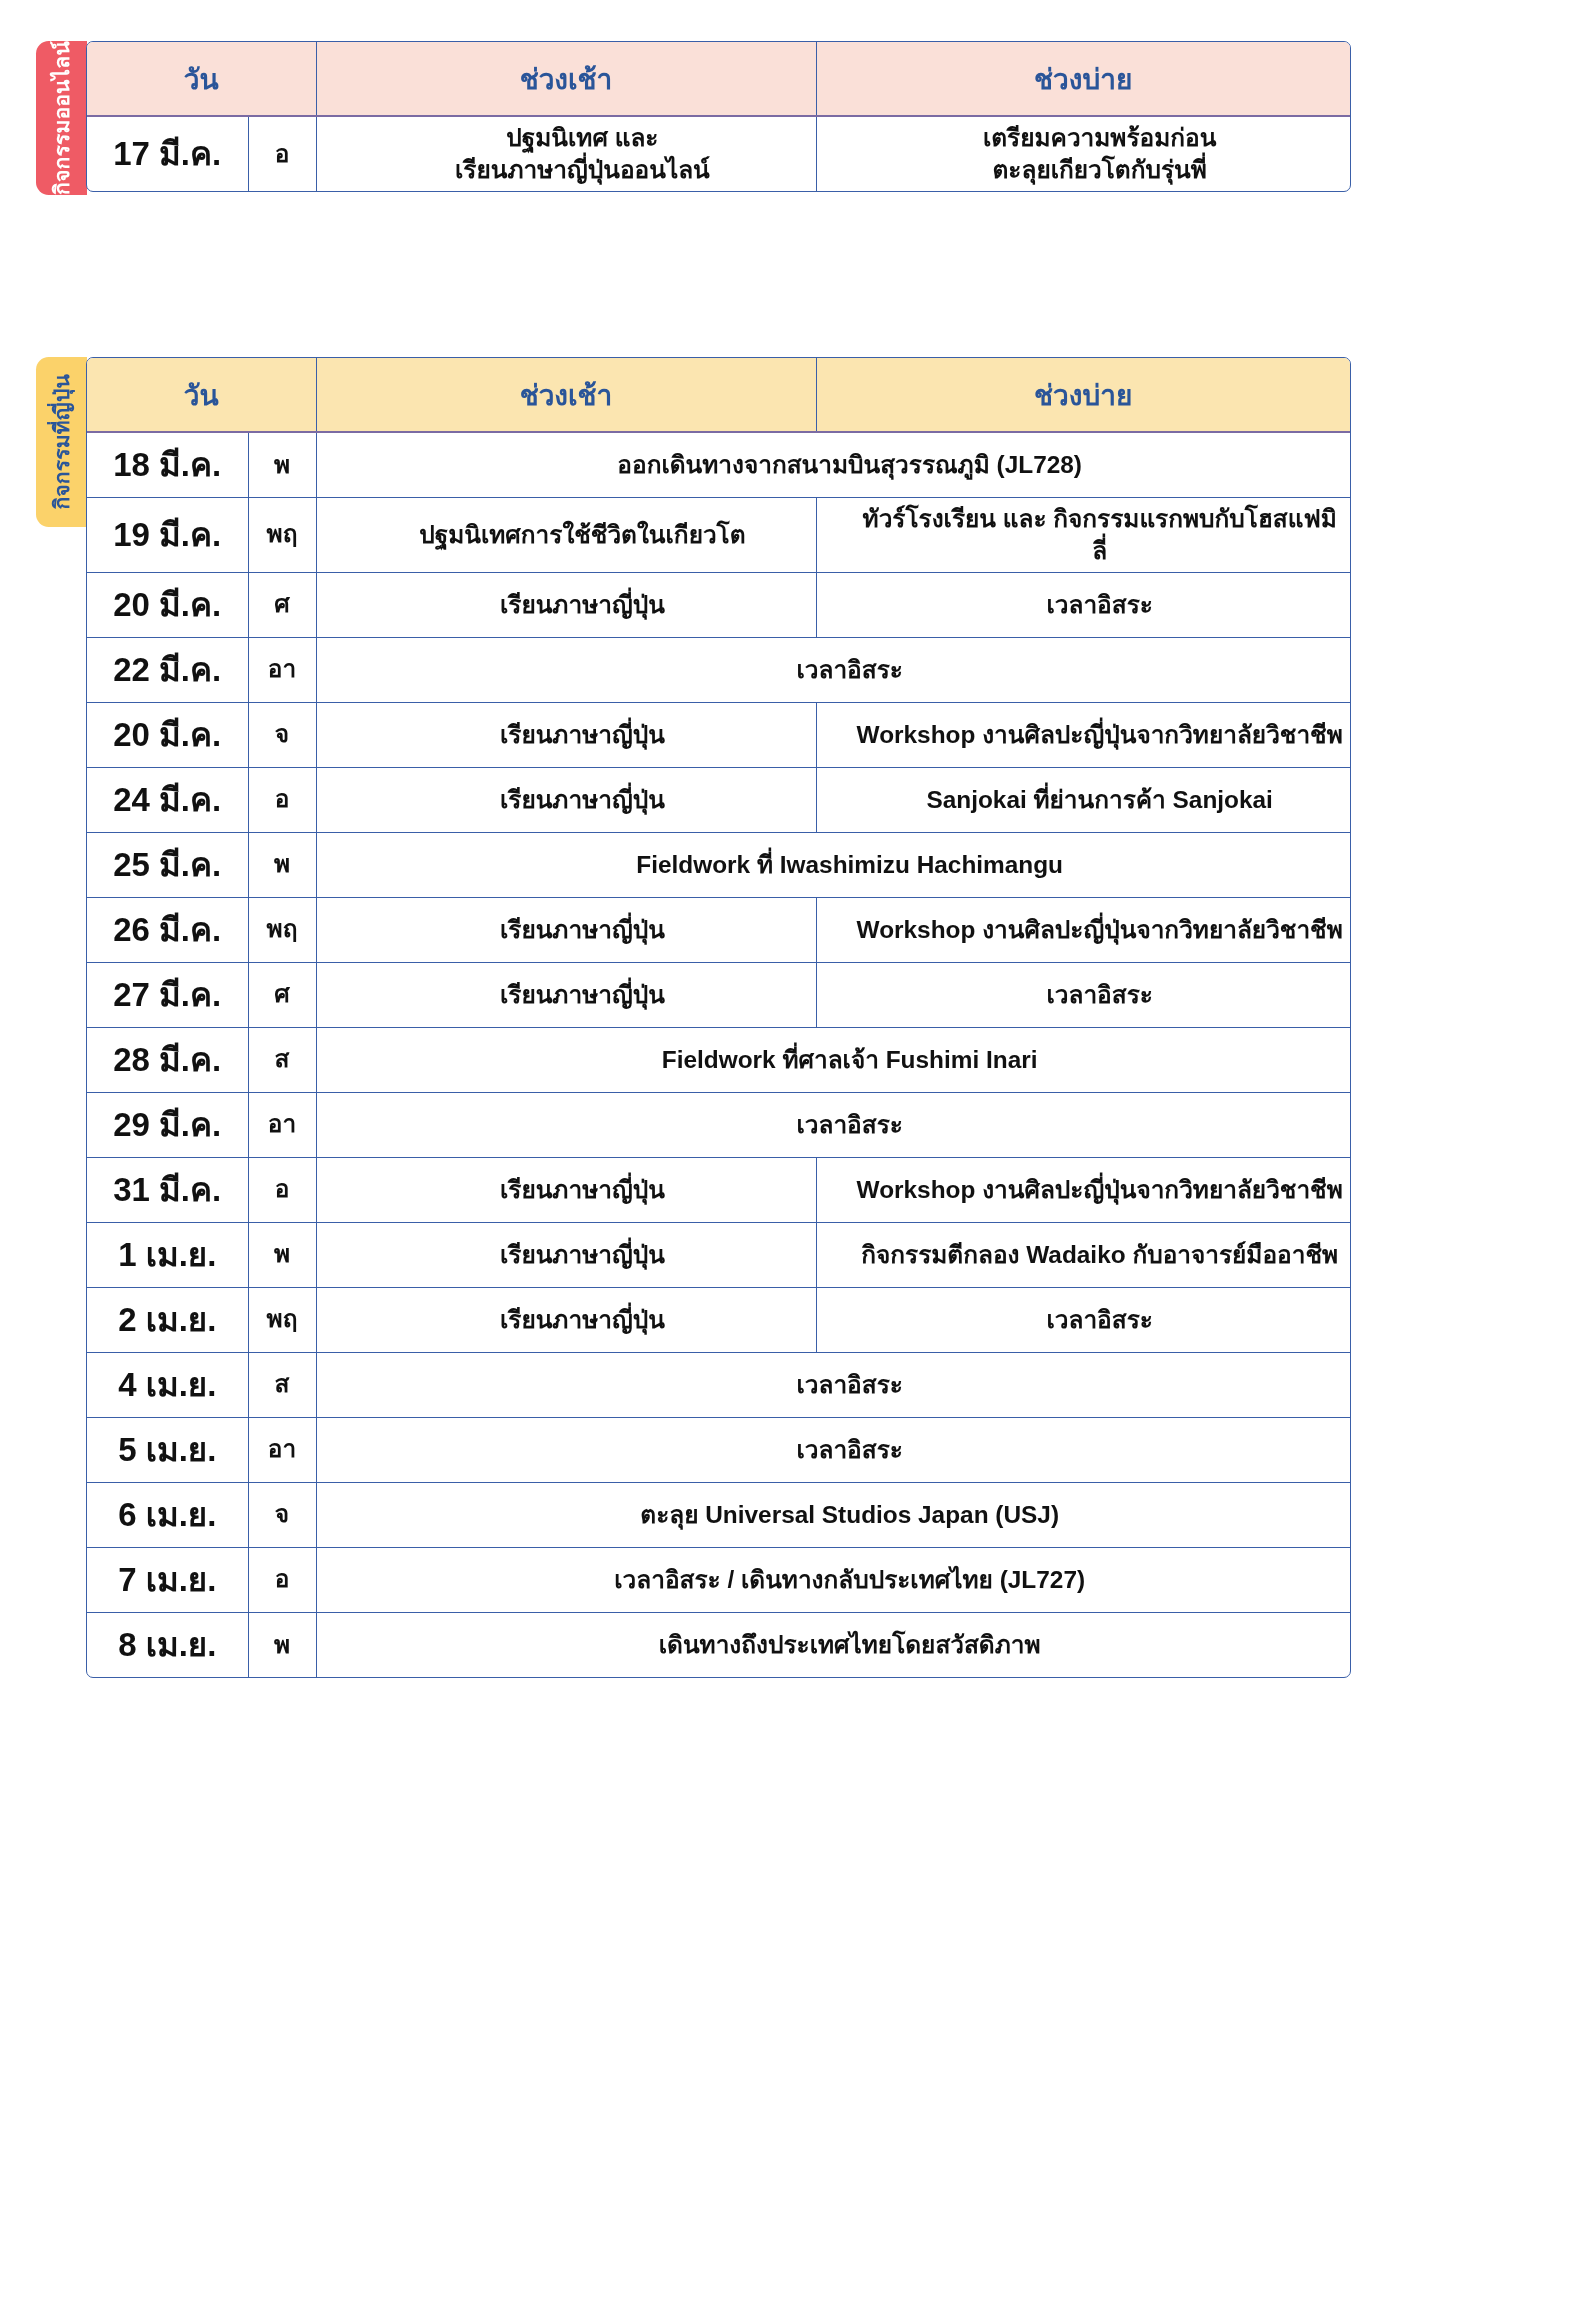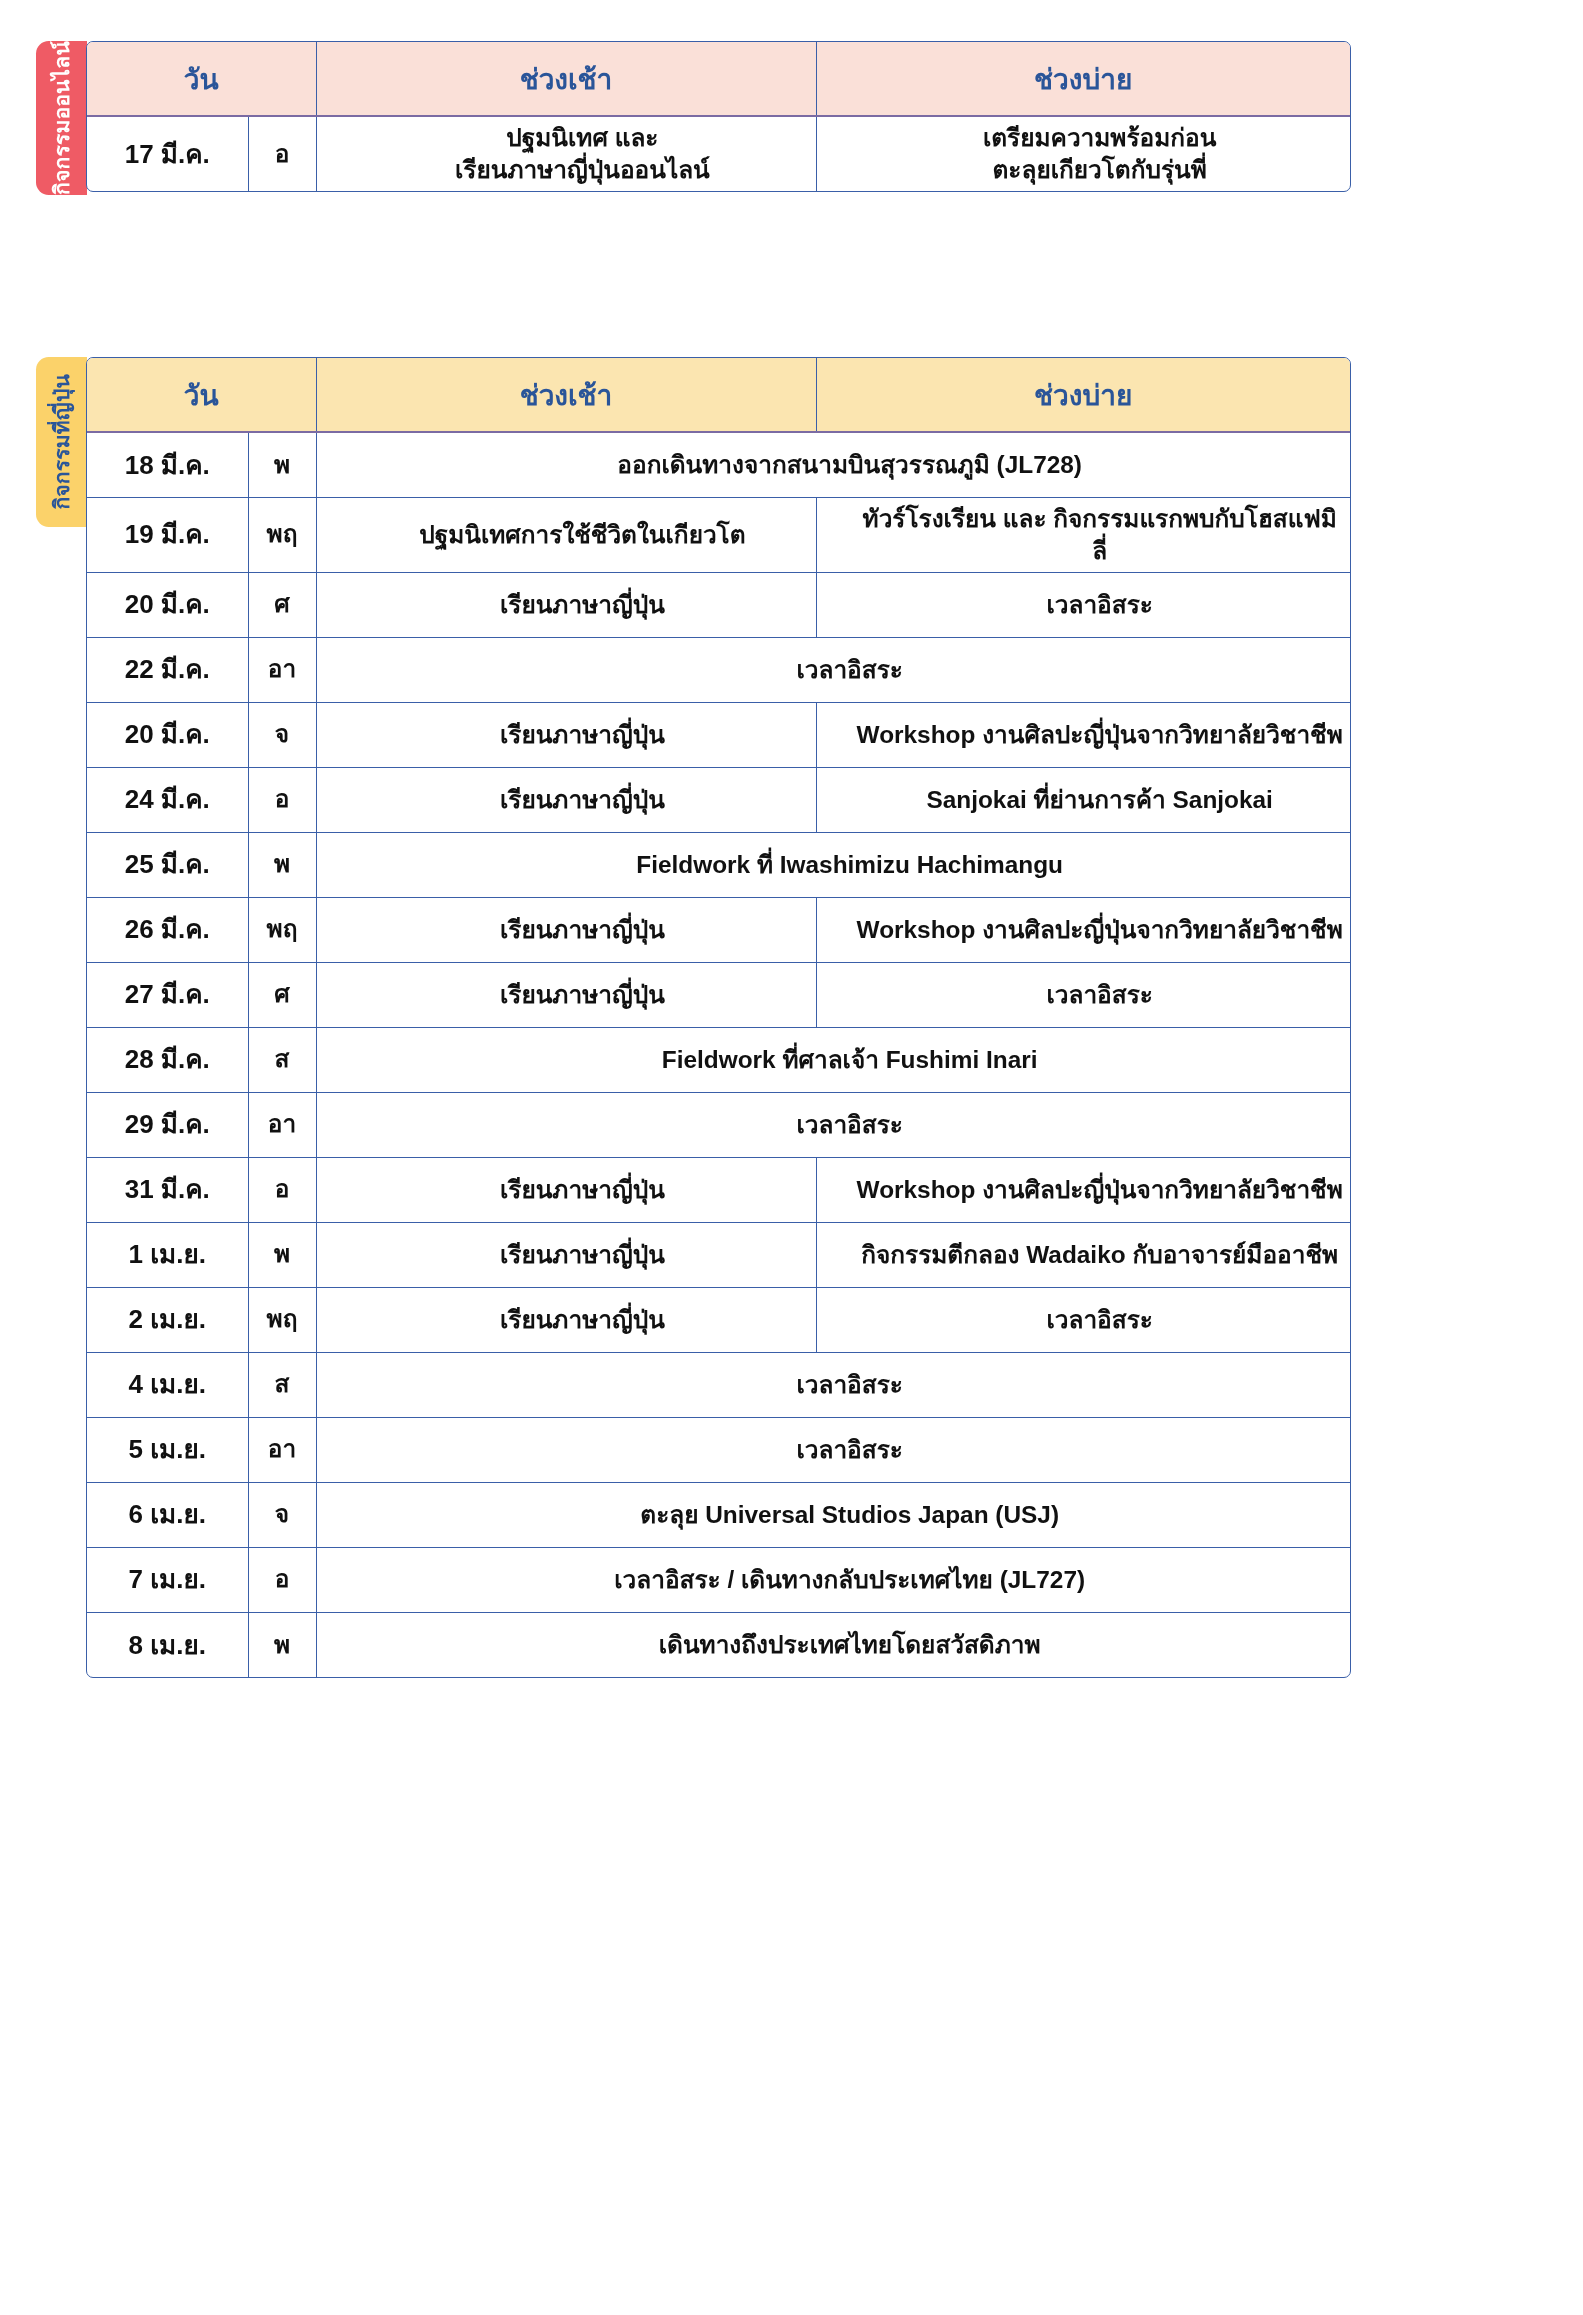--- a/index.html
+++ b/index.html
@@ -97,21 +97,21 @@
   }
   .t-online thead th { background: #fae0d8; }
   .t-japan  thead th { background: #fbe5b0; }
 
   table.sched td {
     font-size: 24.4px;
     font-weight: 700;
     height: 65px;
     line-height: 1.25;
   }
-  table.sched td.date { font-size: 26px; white-space: nowrap; }
+  table.sched td.date { font-size: 33px; white-space: nowrap; }
   table.sched td.dow  { font-size: 24.4px; }
   table.sched td.act  { font-weight: 700; padding-left: 40px; }
   table.sched td.two-line { line-height: 1.3; }
 
   .t-online td { height: 107px; }
 
   
   table.sched tr > *:first-child { border-left: none; }
   table.sched tr > *:last-child  { border-right: none; }
   table.sched thead tr th { border-top: none; }

